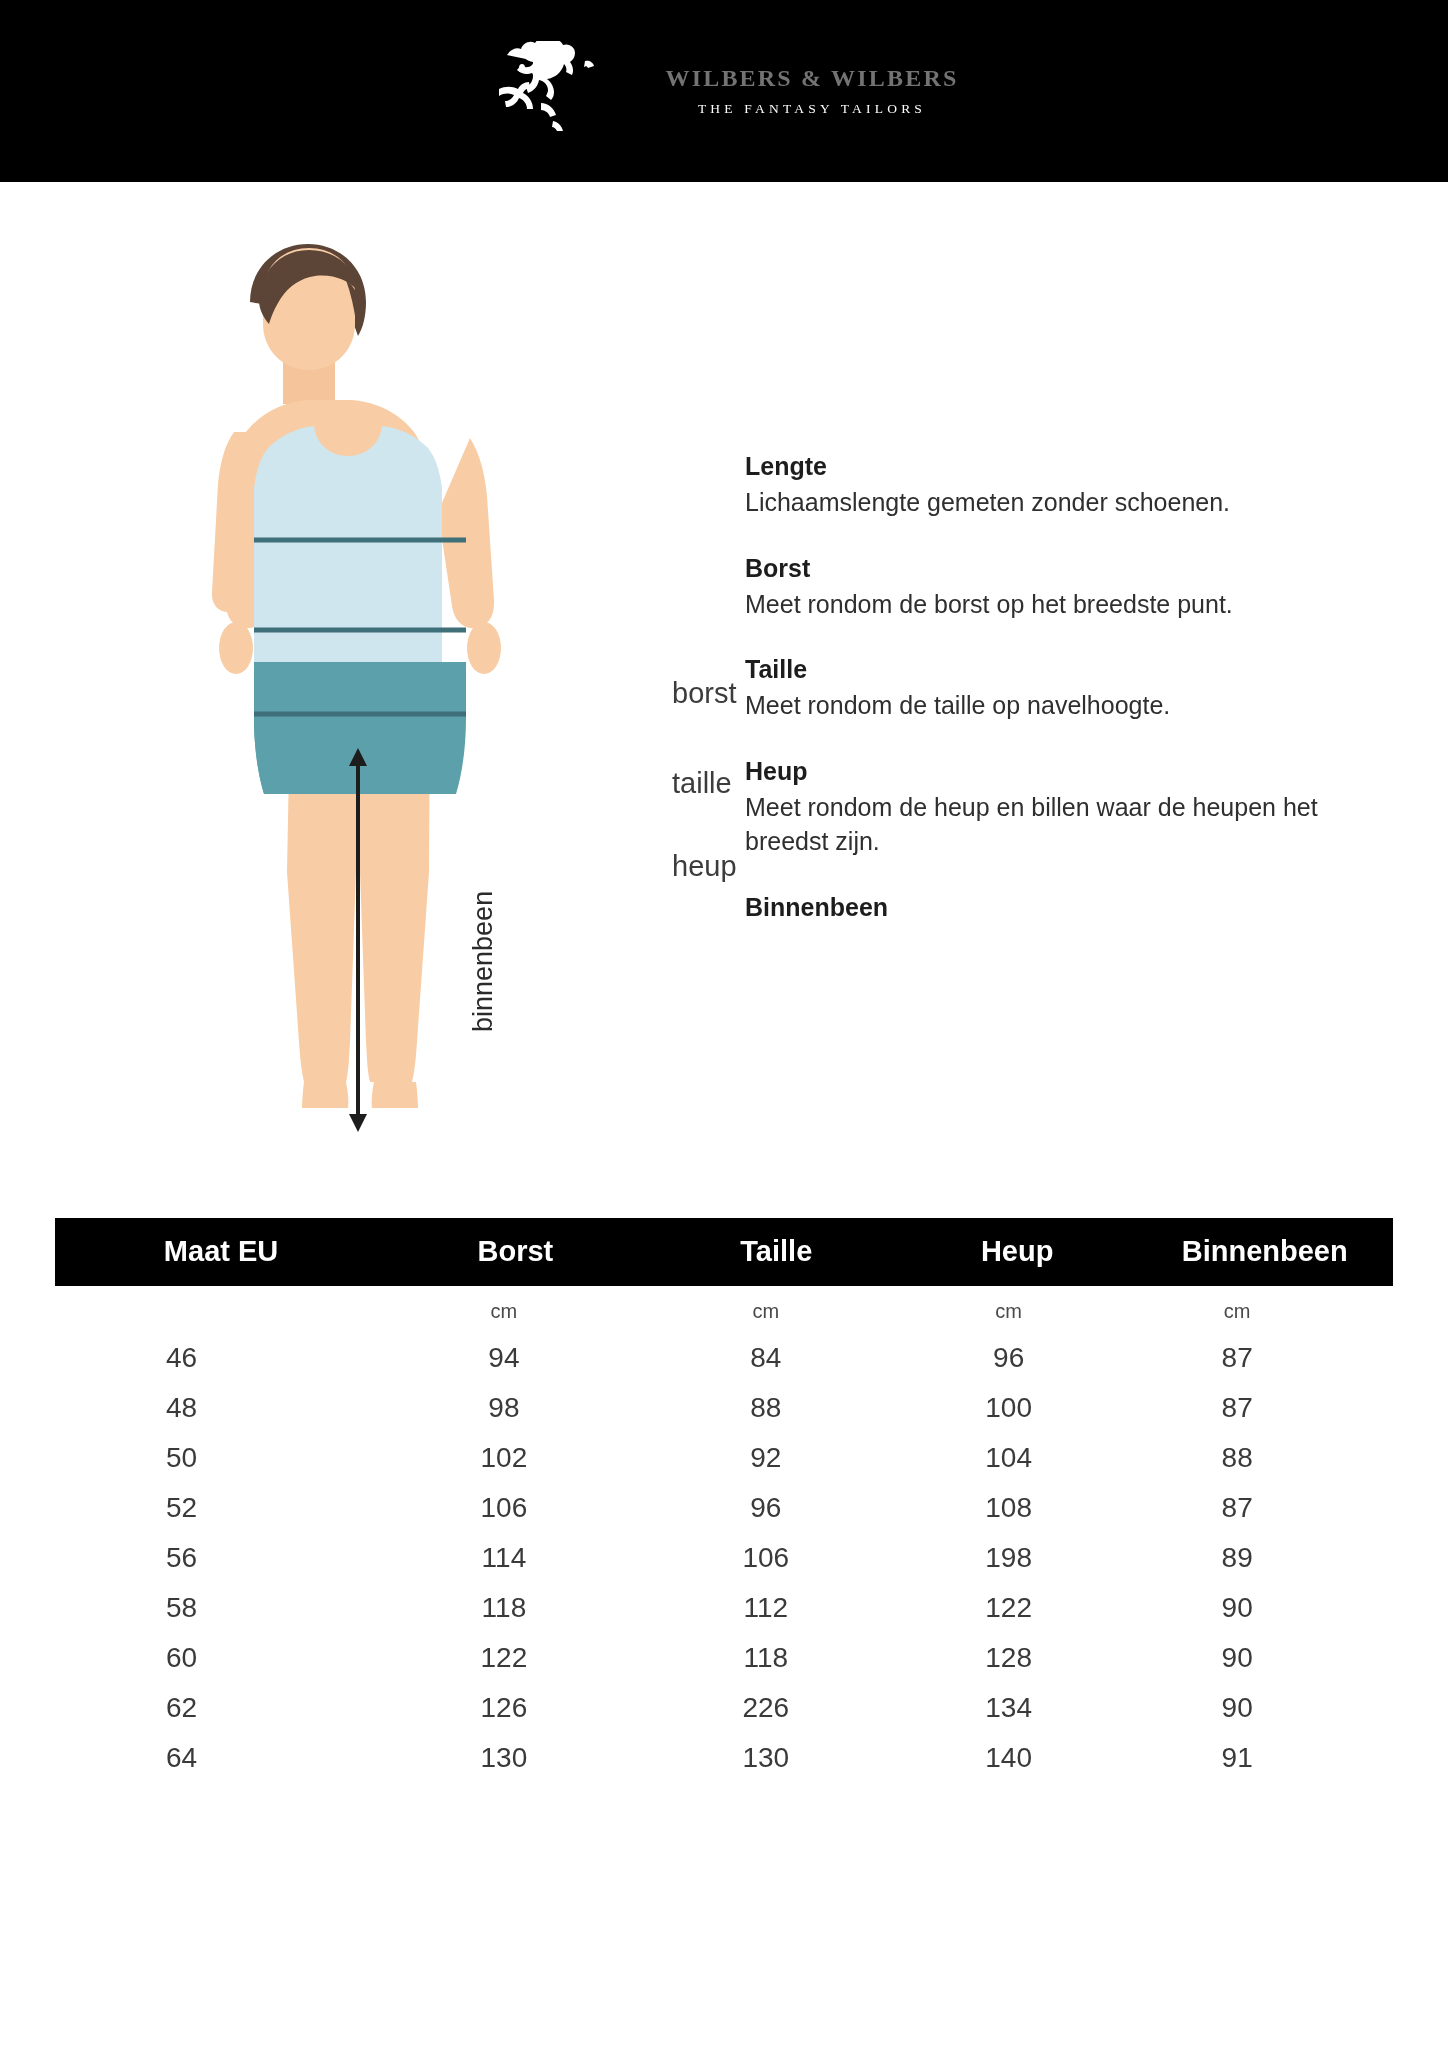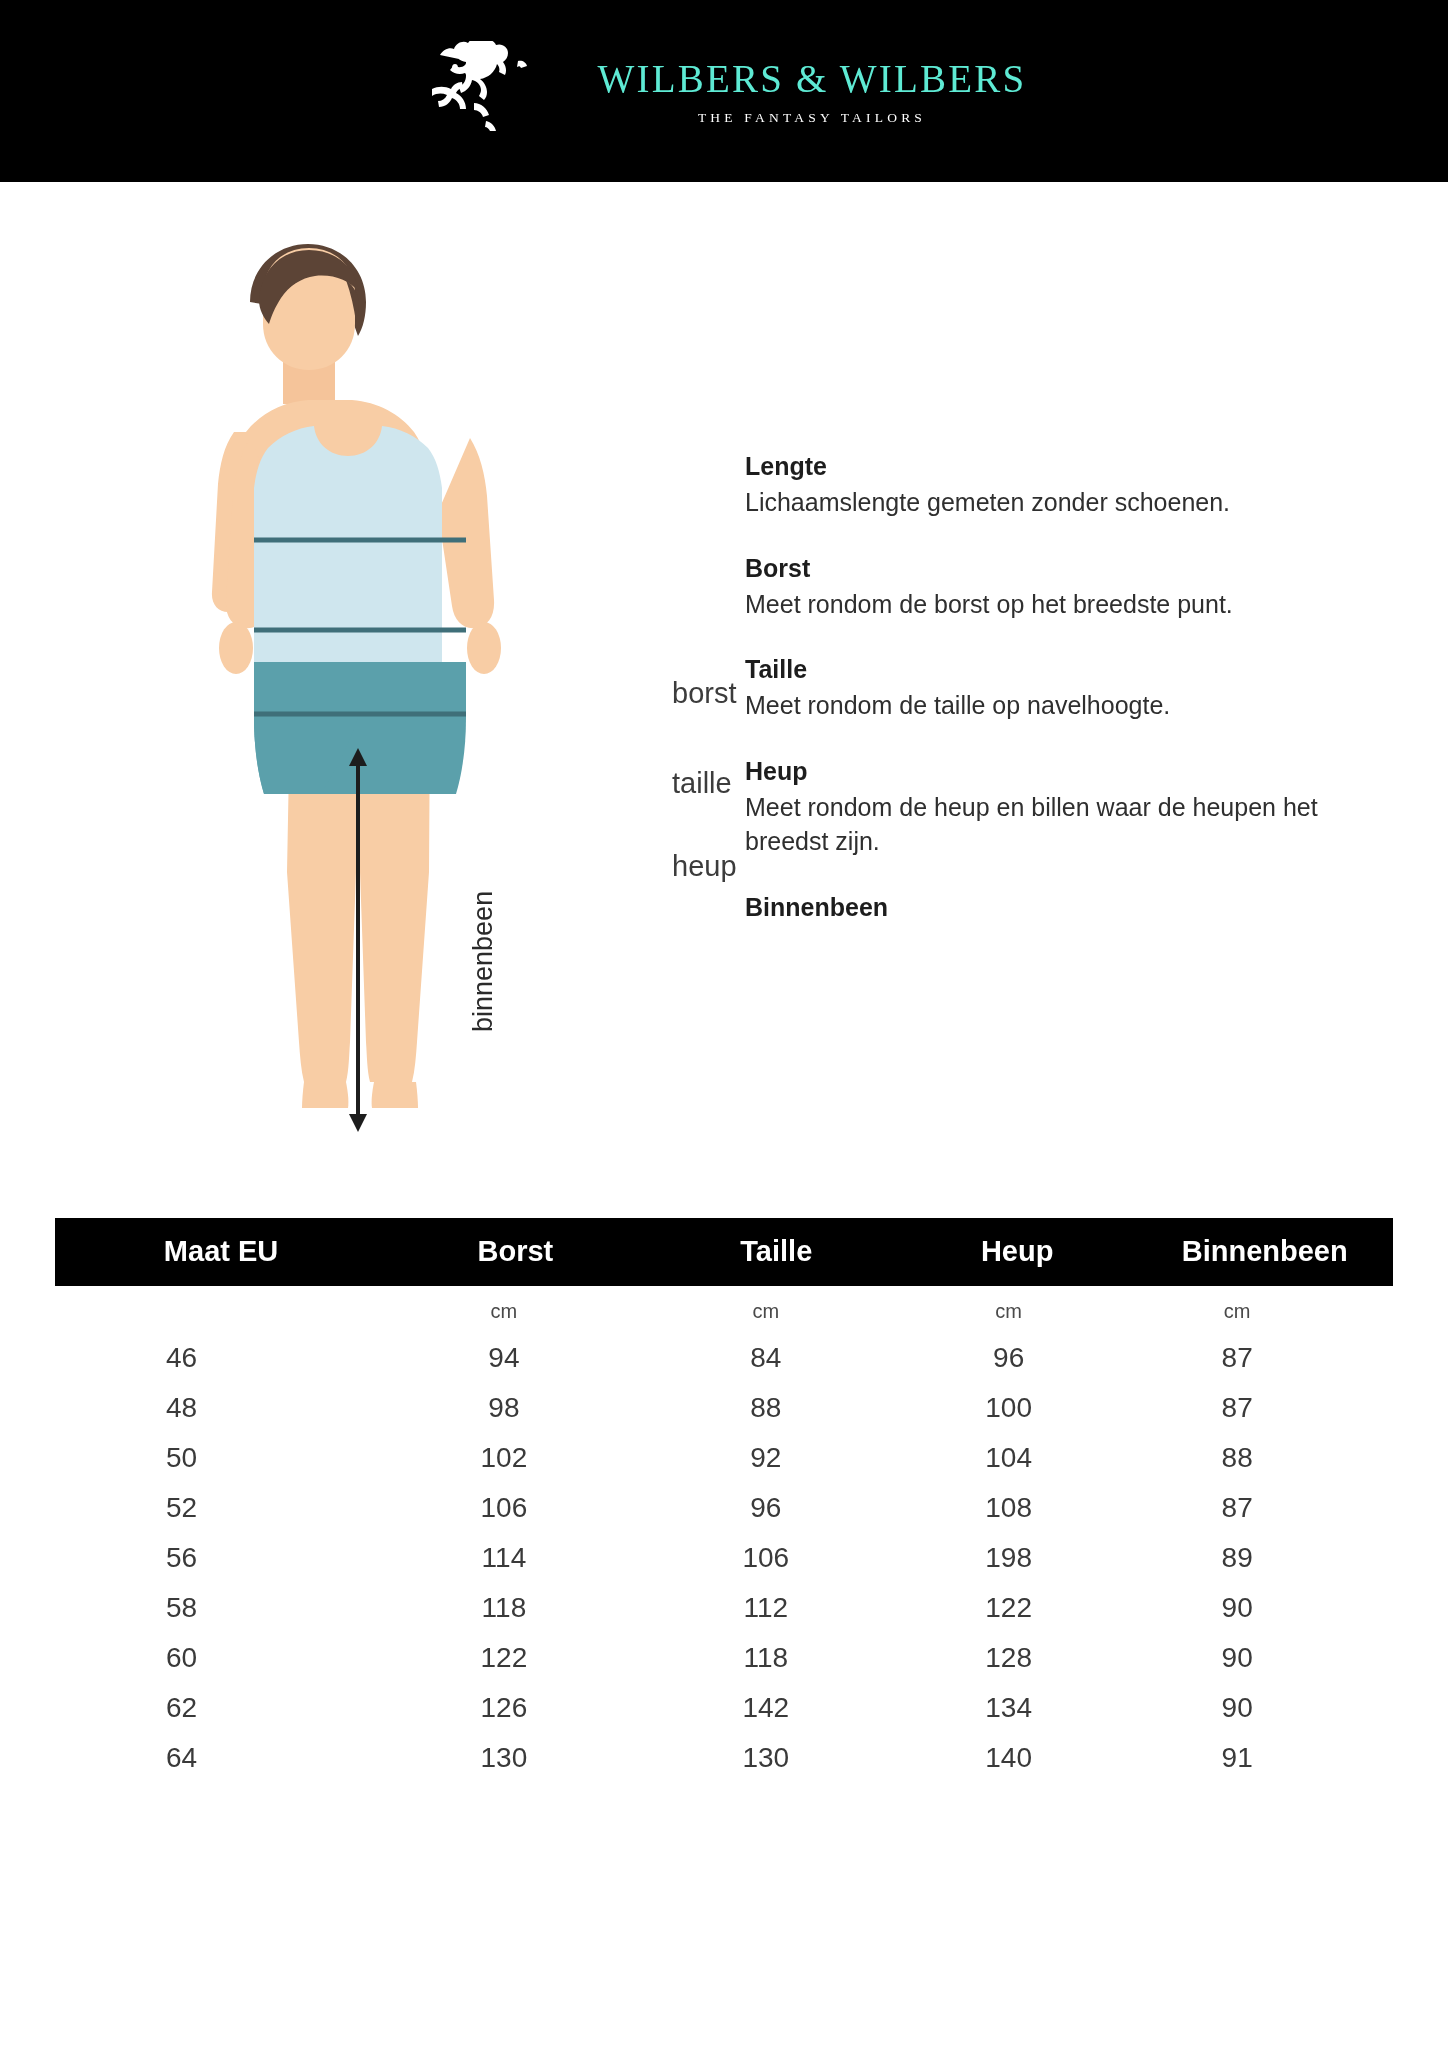--- a/index.html
+++ b/index.html
@@ -37,25 +37,25 @@
     height: 100px;
     display: block;
   }
   .logo-text {
     display: flex;
     flex-direction: column;
     align-items: center;
     justify-content: center;
   }
   .brand {
-    color: #5eead4;
-    font-size: 39px;
+    color: #737373;
+    font-size: 24px;
     letter-spacing: 2.2px;
     font-family: "Liberation Serif", serif;
-    font-weight: 400;
+    font-weight: 700;
     white-space: nowrap;
   }
   .tagline {
     color: #ffffff;
     font-size: 13.5px;
     letter-spacing: 4.2px;
     margin-top: 9px;
     font-family: "Liberation Serif", serif;
     white-space: nowrap;
   }
@@ -330,21 +330,21 @@
         <tr>
           <td class="cell-size">60</td>
           <td class="cell-chest">122</td>
           <td class="cell-waist">118</td>
           <td class="cell-hip">128</td>
           <td class="cell-inseam">90</td>
         </tr>
         <tr>
           <td class="cell-size">62</td>
           <td class="cell-chest">126</td>
-          <td class="cell-waist">142</td>
+          <td class="cell-waist">226</td>
           <td class="cell-hip">134</td>
           <td class="cell-inseam">90</td>
         </tr>
         <tr>
           <td class="cell-size">64</td>
           <td class="cell-chest">130</td>
           <td class="cell-waist">130</td>
           <td class="cell-hip">140</td>
           <td class="cell-inseam">91</td>
         </tr>

